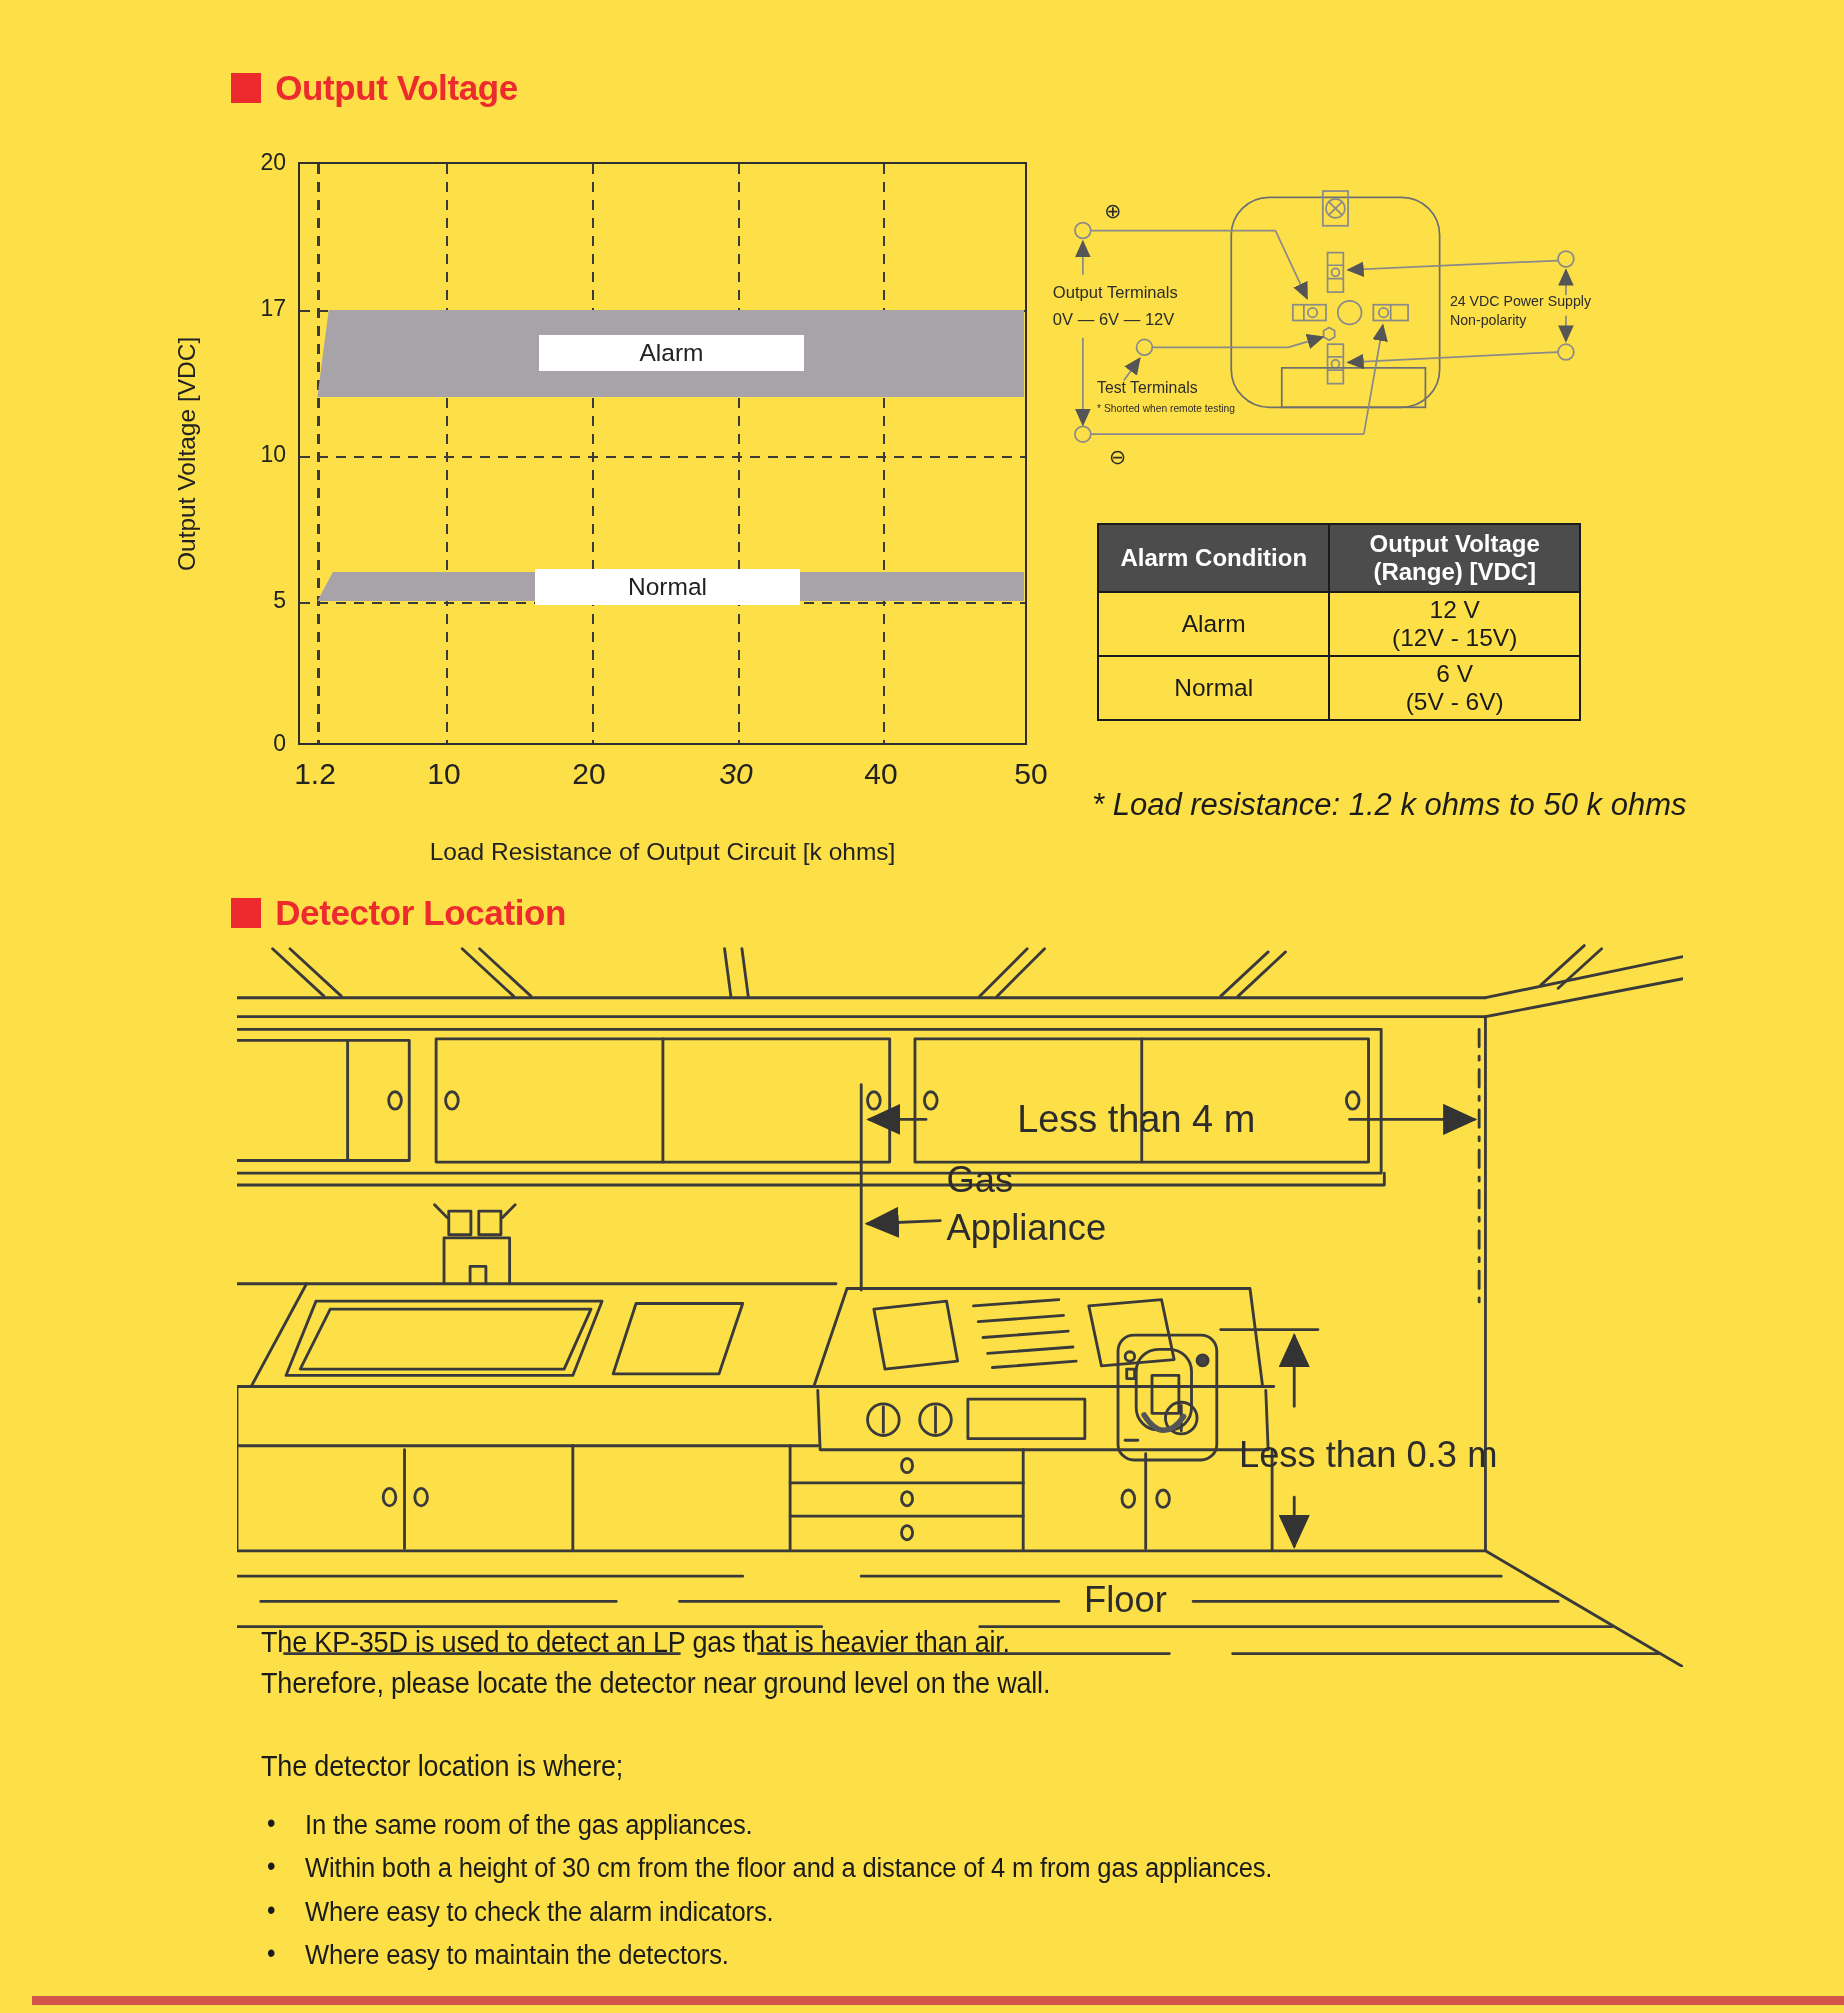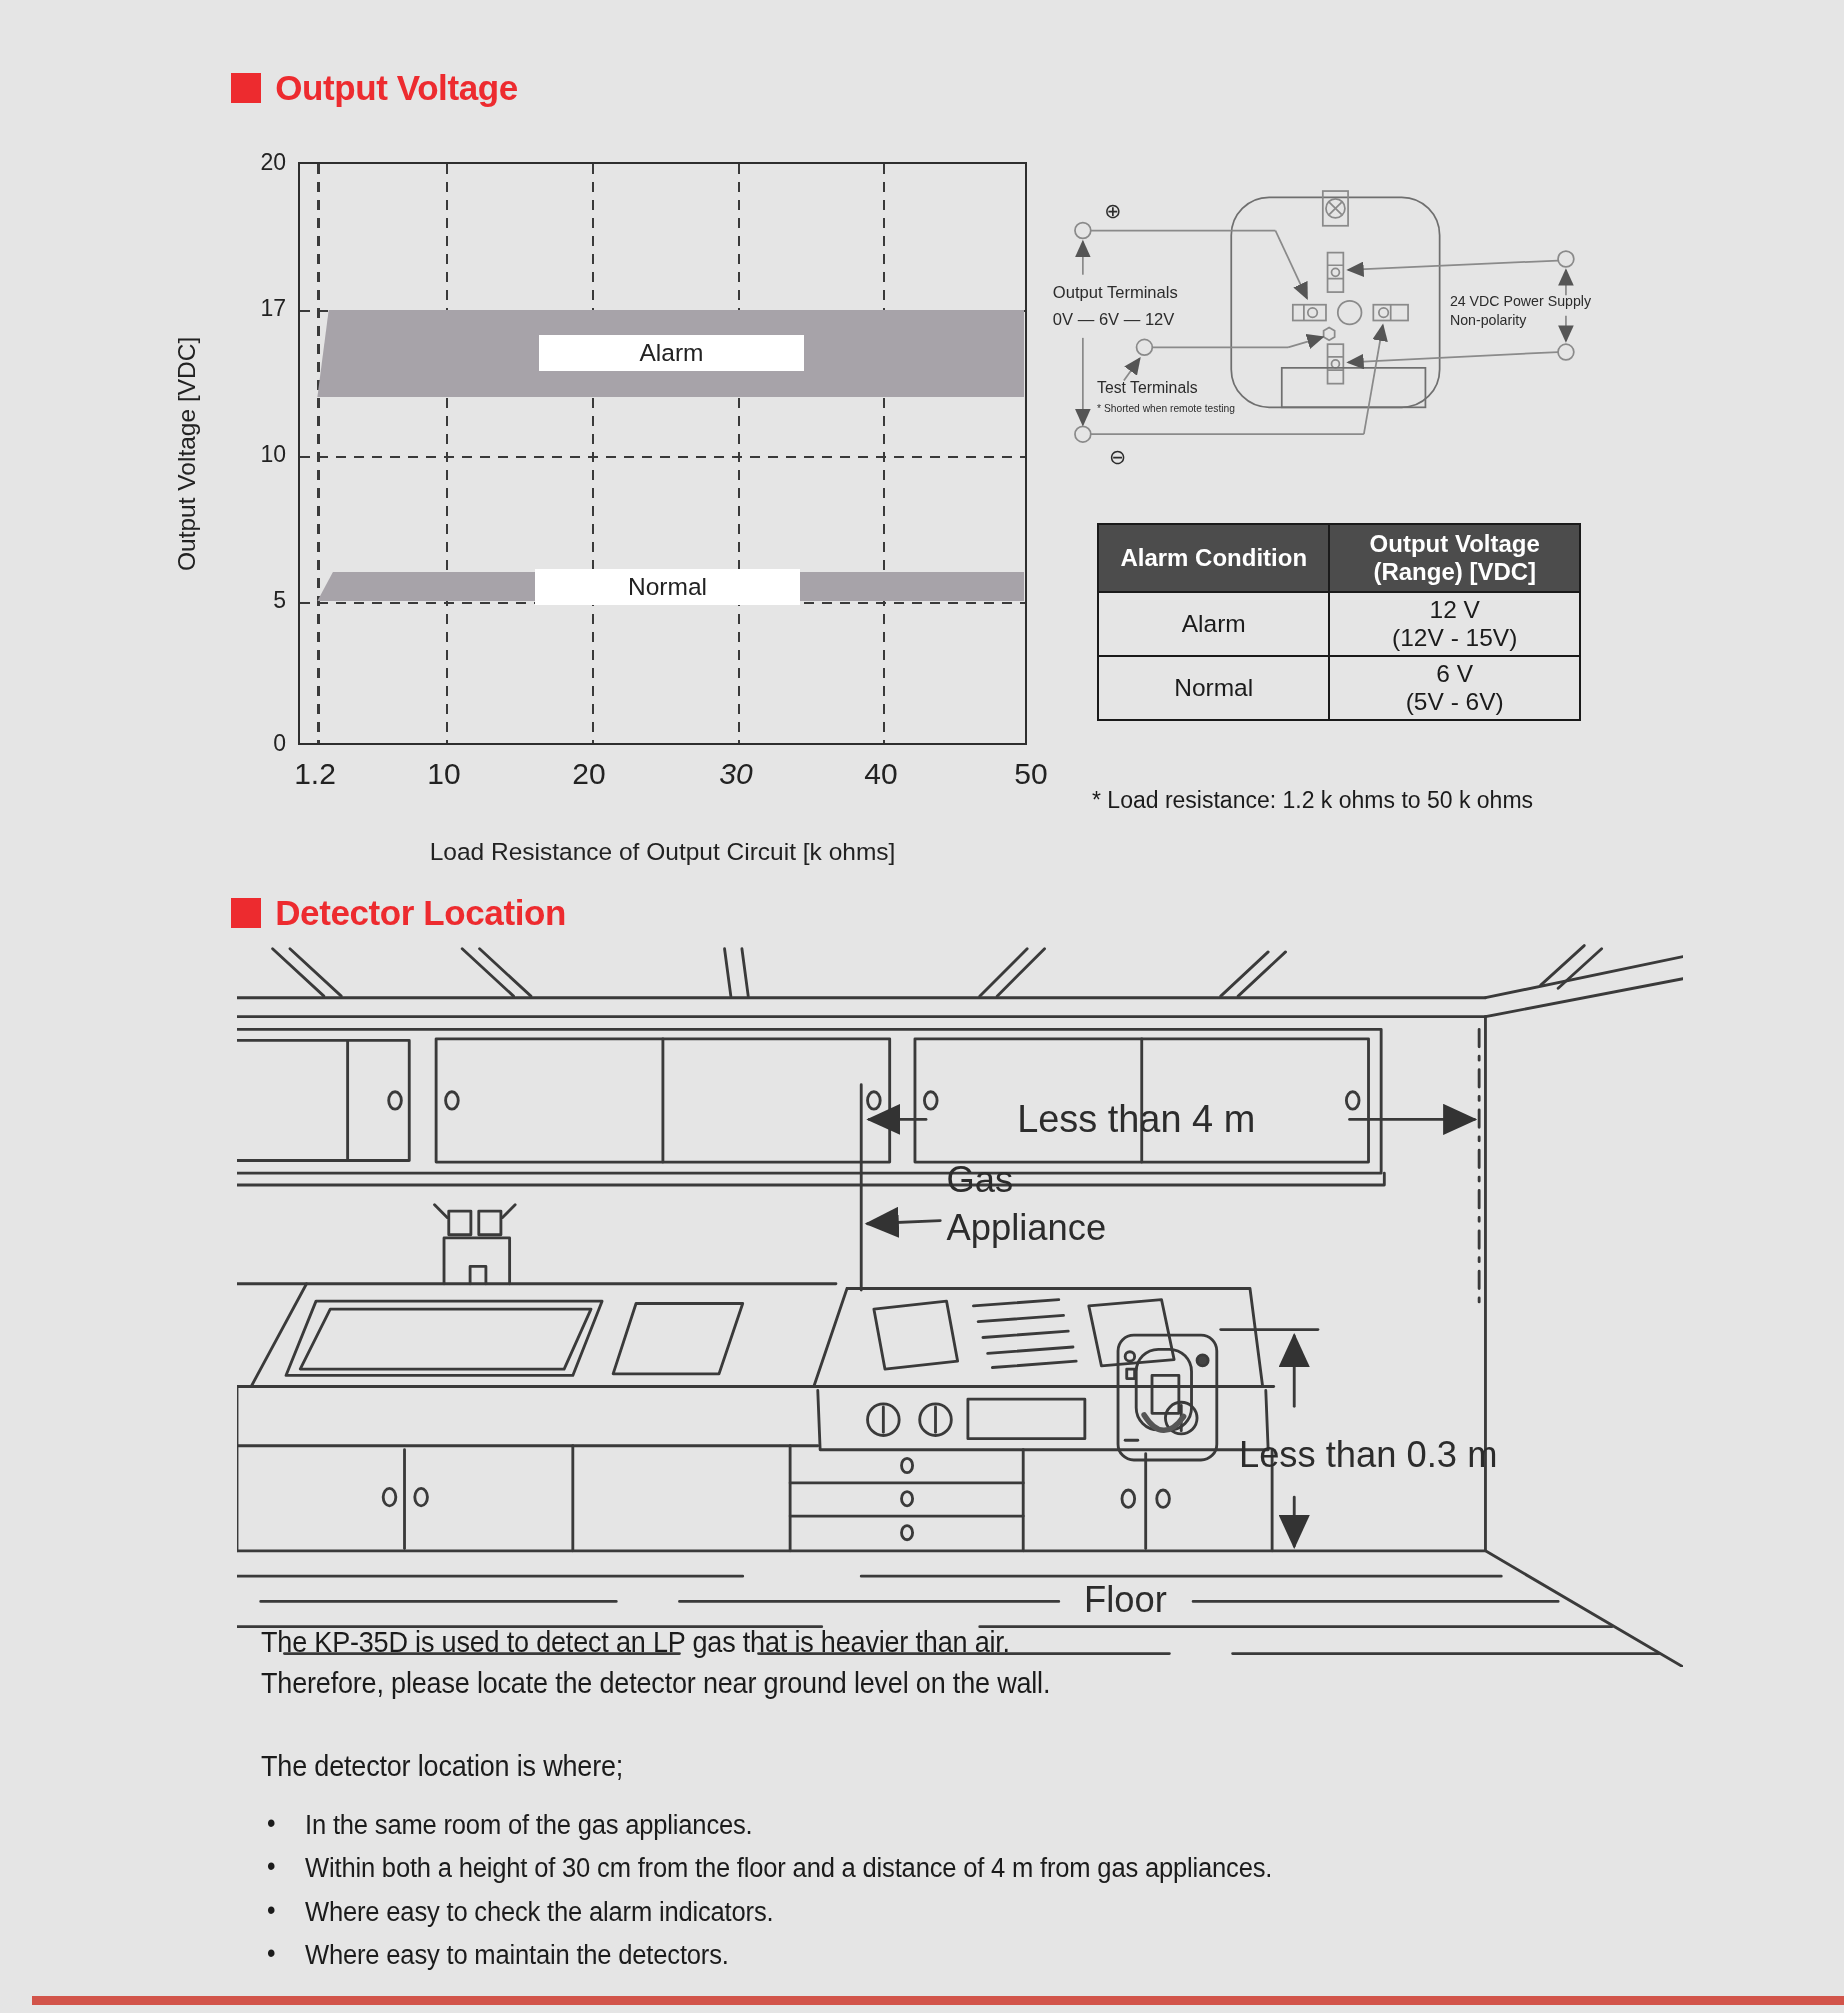--- a/index.html
+++ b/index.html
@@ -1,16 +1,16 @@
 <!DOCTYPE html>
 <html style="font-size:12.6px"><head>
 <meta charset="utf-8">
 <style>
   html,body{margin:0;padding:0;background:#ffffff;}
-  .page{position:relative;width:1845px;height:2013px;background:#e5e5e5;overflow:hidden;
+  .page{position:relative;width:1845px;height:2013px;background:#fde047;overflow:hidden;
         font-family:"Liberation Sans",sans-serif;color:#1b1b1b;}
   .abs{position:absolute;}
 
   
   .sec-head{position:absolute;display:flex;align-items:center;gap:14.2px;}
   .sec-head .sq{width:30px;height:30px;background:#ed2b2f;display:inline-block;}
   .sec-head .txt{font-size:35px;font-weight:bold;color:#ed2b2f;letter-spacing:-0.4px;white-space:nowrap;}
 
   
   .plot{position:absolute;left:298px;top:162px;width:729px;height:583px;border:2.4px solid #2e2e2e;box-sizing:border-box;}
@@ -29,21 +29,21 @@
   .xlab{position:absolute;left:298px;top:794px;width:729px;text-align:center;margin-top:44px;}
 
   
   table.volt{position:absolute;left:1097px;top:523px;width:484px;border-collapse:collapse;
              font-size:24.5px;color:#1b1b1b;table-layout:fixed;}
   table.volt td,table.volt th{border:2.4px solid #1a1a1a;text-align:center;vertical-align:middle;padding:0;}
   table.volt th{background:#4c4c4c;color:#fff;font-weight:bold;height:66px;font-size:24px;line-height:1.15;}
   table.volt td{height:62px;line-height:1.15;}
   .c1{width:48%;} .c2{width:52%;}
 
-  .note-line{position:absolute;left:1092px;top:787px;font-size:23px;color:#1b1b1b;}
+  .note-line{position:absolute;left:1092px;top:787px;font-size:31px;color:#1b1b1b;font-style:italic;}
 
   
   svg text{font-family:"Liberation Sans",sans-serif;fill:#2c2c2c;}
   .body-text{position:absolute;font-size:30px;line-height:41px;letter-spacing:-0.2px;
              transform:scaleX(0.9);transform-origin:0 0;white-space:nowrap;}
   .bullet-row{position:absolute;display:flex;gap:33px;font-size:28.4px;letter-spacing:-0.2px;
               transform:scaleX(0.9);transform-origin:0 0;white-space:nowrap;}
   .bullet-row .dot{font-size:27px;}
   .bottom-rule{position:absolute;left:32px;top:1996px;width:1813px;height:8.7px;background:#d2544a;}
 </style>

